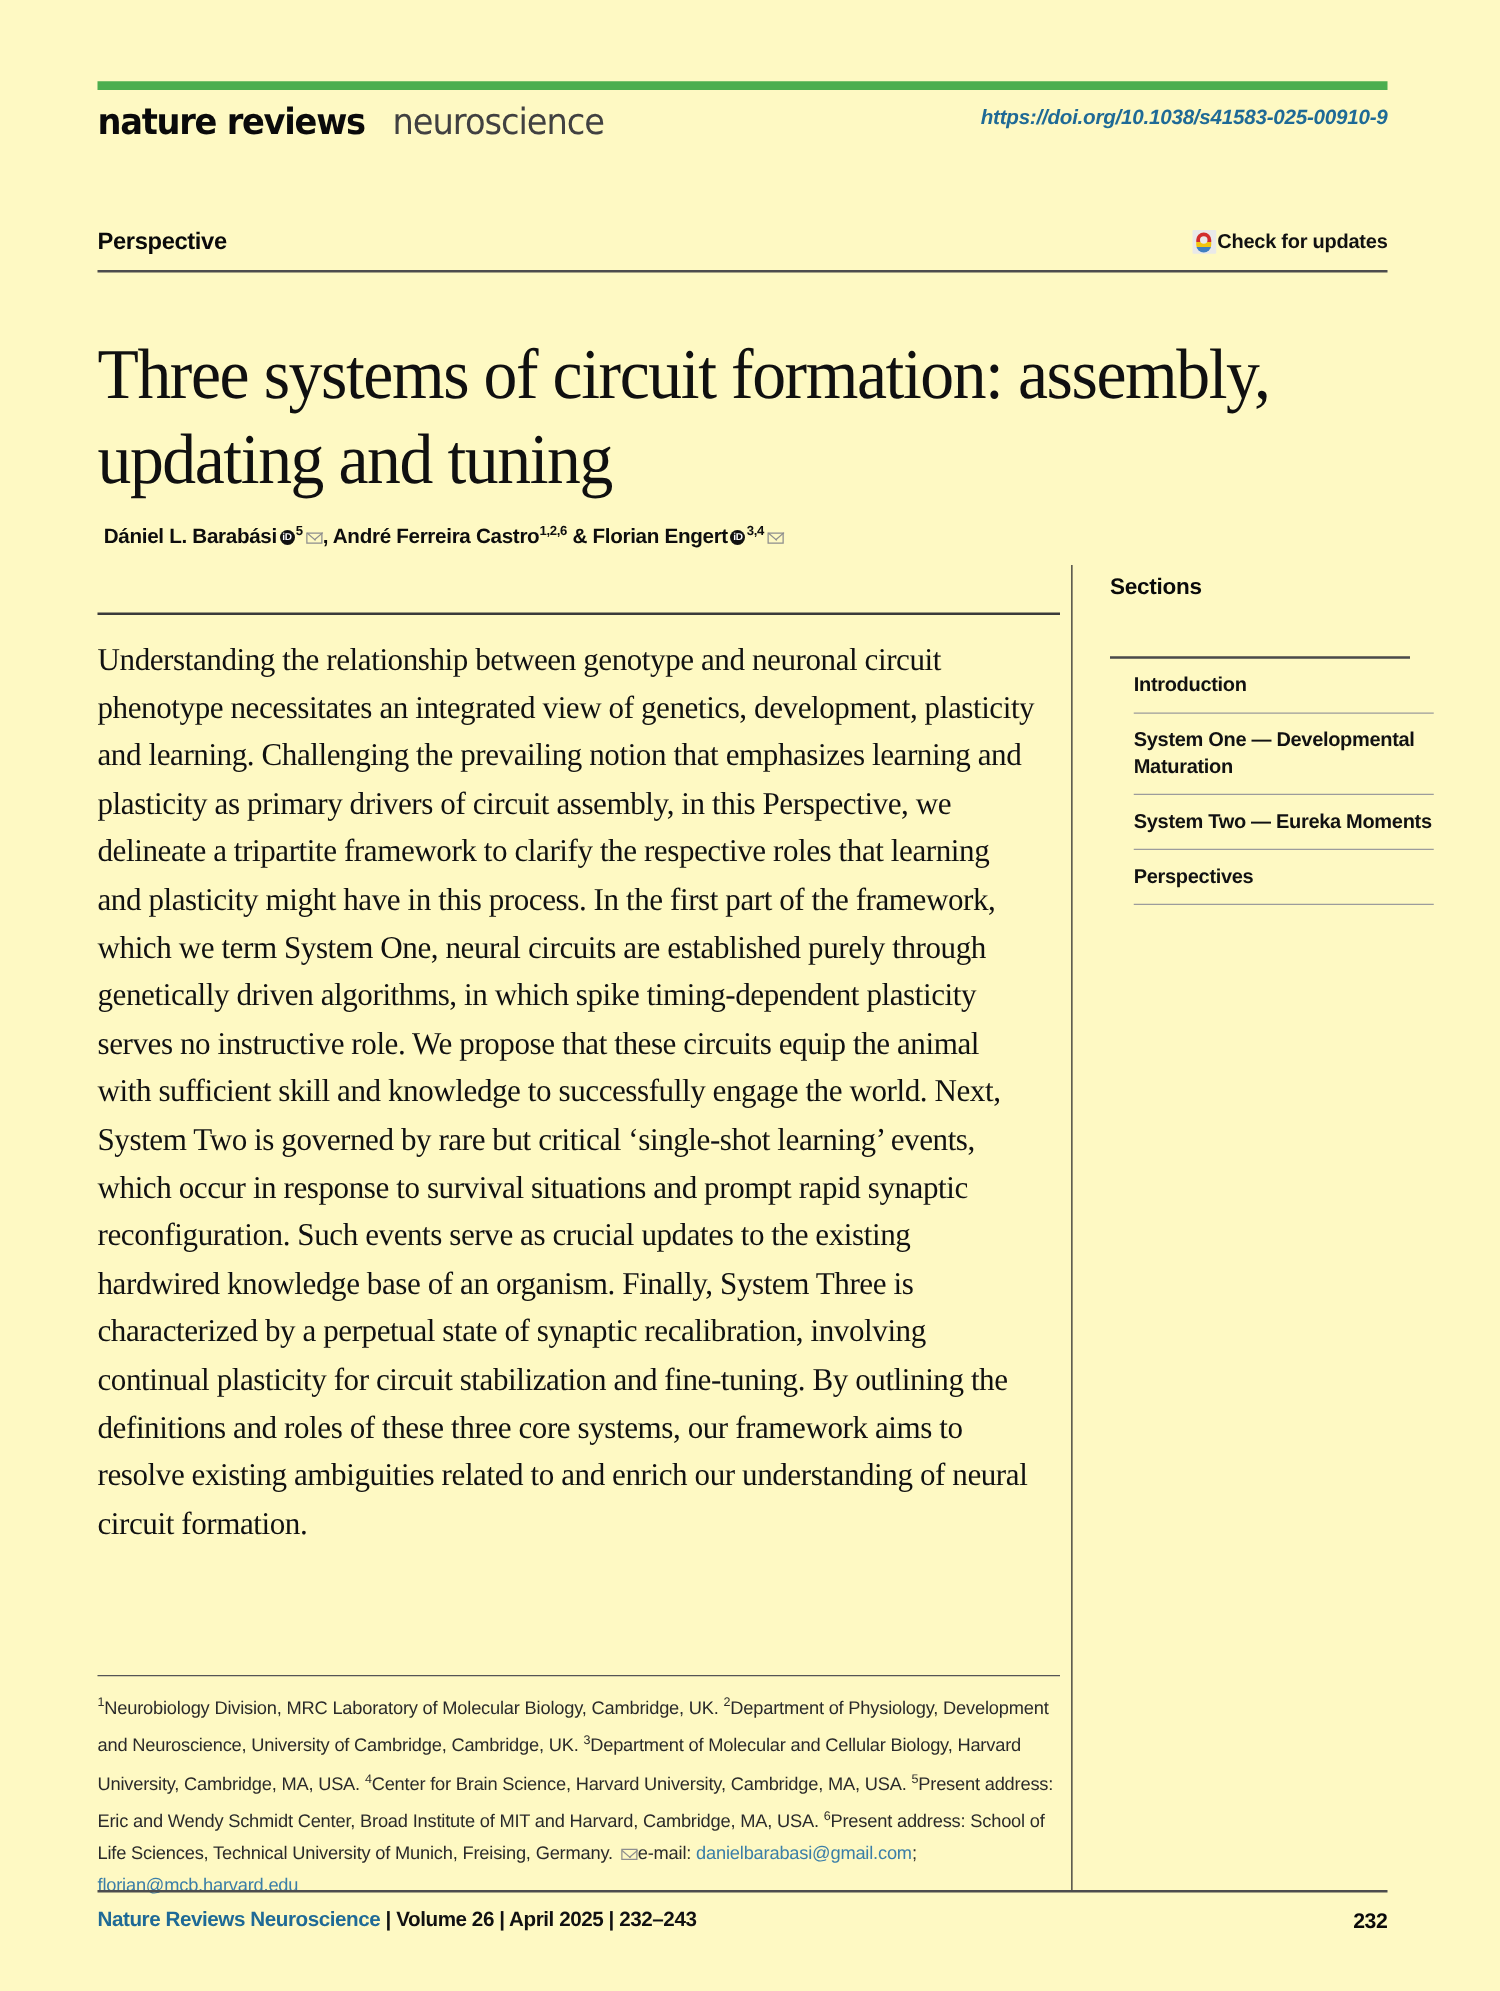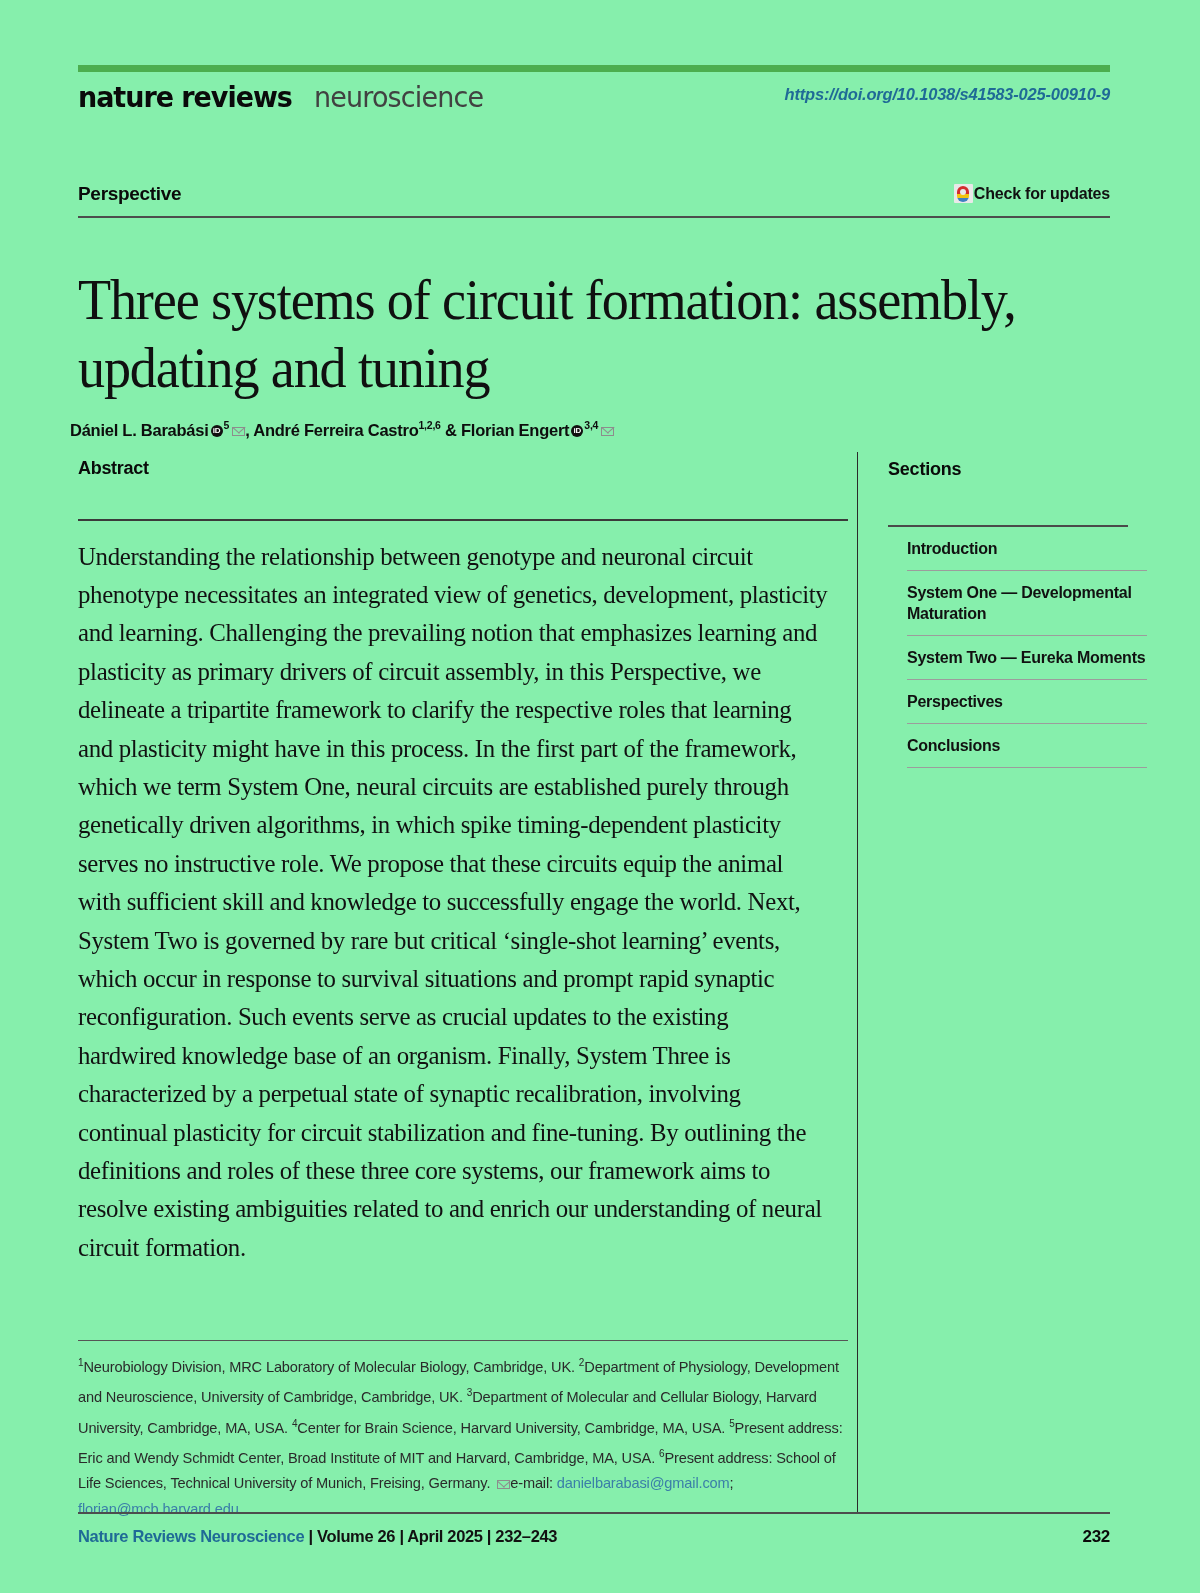--- a/index.html
+++ b/index.html
@@ -14,21 +14,21 @@
     font-family: "Liberation Sans", sans-serif;
     color: #000;
     overflow: hidden;
   }
 
   .page {
     position: absolute;
     left: 0; top: 0;
     width: 1200px;
     height: 1593px;
-    background: #86efac;
+    background: #fef9c3;
   }
 
   
   .green-bar {
     position: absolute;
     left: 78px;
     top: 65px;
     width: 1032px;
     height: 7px;
     background: #4CAE4F;
@@ -158,21 +158,21 @@
     font-weight: 400;
     letter-spacing: -1.2px;
     color: #101010;
     transform: scaleX(0.95);
     transform-origin: left top;
   }
 
   
   .authors {
     position: absolute;
-    left: 70px;
+    left: 83px;
     top: 419px;
     width: 900px;
     font-size: 16.5px;
     font-weight: 700;
     letter-spacing: -0.25px;
     color: #0d0d0d;
     white-space: nowrap;
   }
   .authors sup { font-size: 10.5px; font-weight: 700; vertical-align: super; }
   .orcid {
@@ -385,33 +385,31 @@
   <div class="rule-under-type"></div>
 
   <h1 class="title">Three systems of circuit formation: assembly, updating and tuning</h1>
 
   <div class="authors">Dániel L. Barabási<span class="orcid"></span><sup>5</sup><span class="env"></span>, André Ferreira Castro<sup>1,2,6</sup> &amp; Florian Engert<span class="orcid"></span><sup>3,4</sup><span class="env"></span></div>
 
   <div class="body-area">
     <div class="col-divider"></div>
 
     <div class="col-left">
-      <div class="abstract-head">Abstract</div>
       <div class="abstract-rule"></div>
       <div class="abstract-text">Understanding the relationship between genotype and neuronal circuit phenotype necessitates an integrated view of genetics, development, plasticity and learning. Challenging the prevailing notion that emphasizes learning and plasticity as primary drivers of circuit assembly, in this Perspective, we delineate a tripartite framework to clarify the respective roles that learning and plasticity might have in this process. In the first part of the framework, which we term System One, neural circuits are established purely through genetically driven algorithms, in which spike timing-dependent plasticity serves no instructive role. We propose that these circuits equip the animal with sufficient skill and knowledge to successfully engage the world. Next, System Two is governed by rare but critical ‘single-shot learning’ events, which occur in response to survival situations and prompt rapid synaptic reconfiguration. Such events serve as crucial updates to the existing hardwired knowledge base of an organism. Finally, System Three is characterized by a perpetual state of synaptic recalibration, involving continual plasticity for circuit stabilization and fine-tuning. By outlining the definitions and roles of these three core systems, our framework aims to resolve existing ambiguities related to and enrich our understanding of neural circuit formation.</div>
     </div>
 
     <div class="col-right">
       <div class="sections-head">Sections</div>
       <div class="sections-rule-top"></div>
       <div class="section-item">Introduction</div>
       <div class="section-item">System One — Developmental Maturation</div>
       <div class="section-item">System Two — Eureka Moments</div>
       <div class="section-item">Perspectives</div>
-      <div class="section-item">Conclusions</div>
     </div>
   </div>
 
   <div class="affil-rule"></div>
   <div class="affiliations"><sup>1</sup>Neurobiology Division, MRC Laboratory of Molecular Biology, Cambridge, UK. <sup>2</sup>Department of Physiology, Development and Neuroscience, University of Cambridge, Cambridge, UK. <sup>3</sup>Department of Molecular and Cellular Biology, Harvard University, Cambridge, MA, USA. <sup>4</sup>Center for Brain Science, Harvard University, Cambridge, MA, USA. <sup>5</sup>Present address: Eric and Wendy Schmidt Center, Broad Institute of MIT and Harvard, Cambridge, MA, USA. <sup>6</sup>Present address: School of Life Sciences, Technical University of Munich, Freising, Germany. <span class="env"></span>e-mail: <a href="#">danielbarabasi@gmail.com</a>; <a href="#">florian@mcb.harvard.edu</a></div>
 
   <div class="footer-rule"></div>
   <div class="footer">
     <div class="footer-cite">
       <span class="jname">Nature Reviews Neuroscience</span><span> | Volume 26 | April 2025 | 232–243</span>

